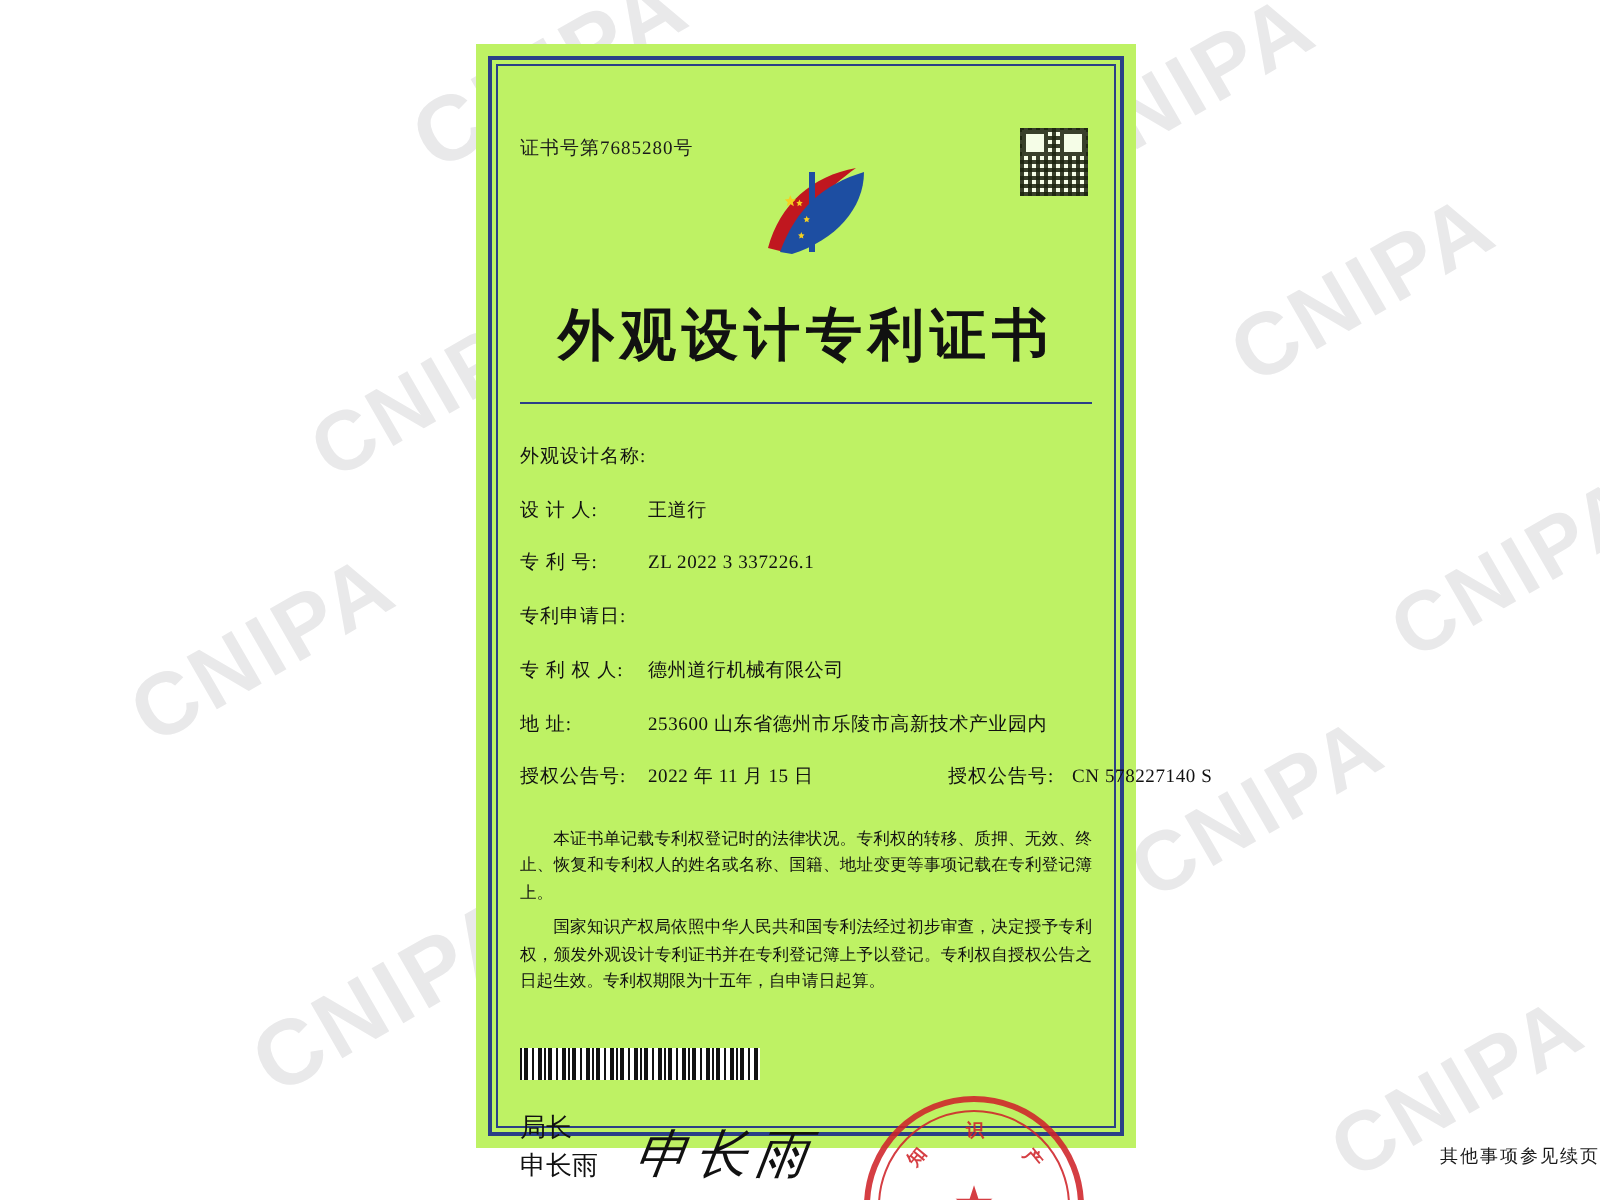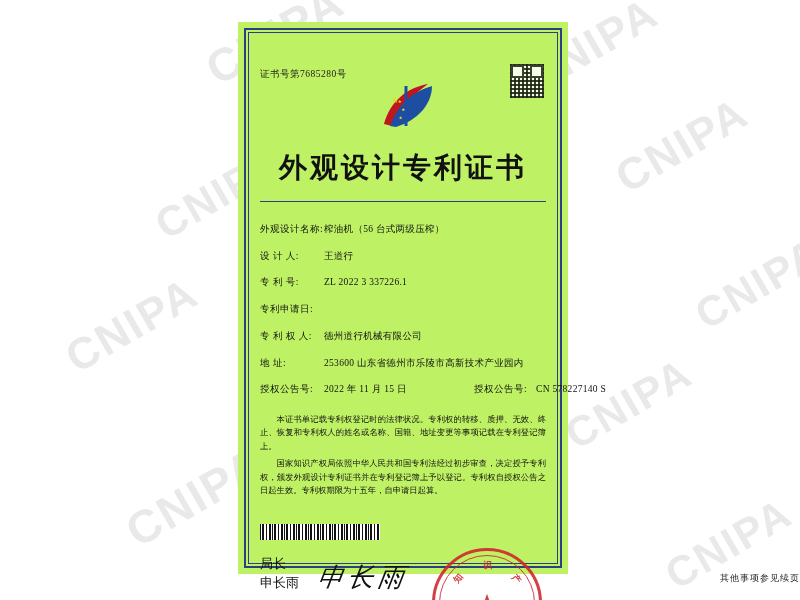--- a/index.html
+++ b/index.html
@@ -284,21 +284,20 @@
       </svg>
 
       <div class="cert-no">证书号第7685280号</div>
 
       <div class="title">外观设计专利证书</div>
       <div class="title-rule"></div>
 
       <div class="fields" id="fields-container">
           <div class="field-row">
             <div class="field-label">外观设计名称:</div>
-            <div class="field-value">榨油机（56 台式两级压榨）</div>
           </div>
           <div class="field-row">
             <div class="field-label">设 计 人:</div>
             <div class="field-value">王道行</div>
           </div>
           <div class="field-row">
             <div class="field-label">专 利 号:</div>
             <div class="field-value">ZL 2022 3 337226.1</div>
           </div>
           <div class="field-row">

